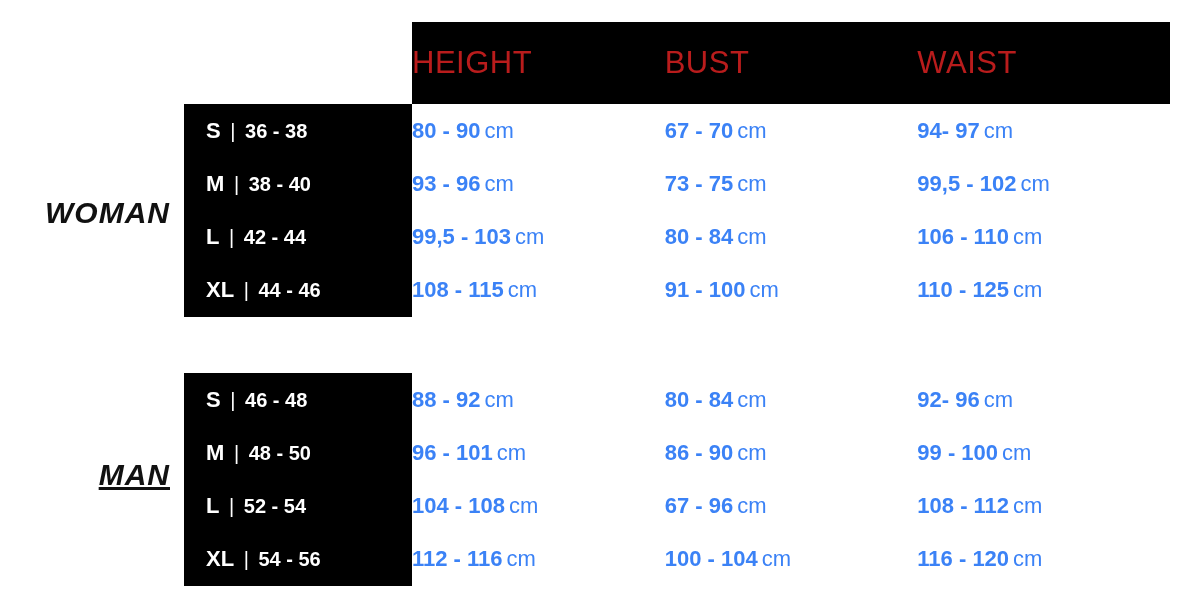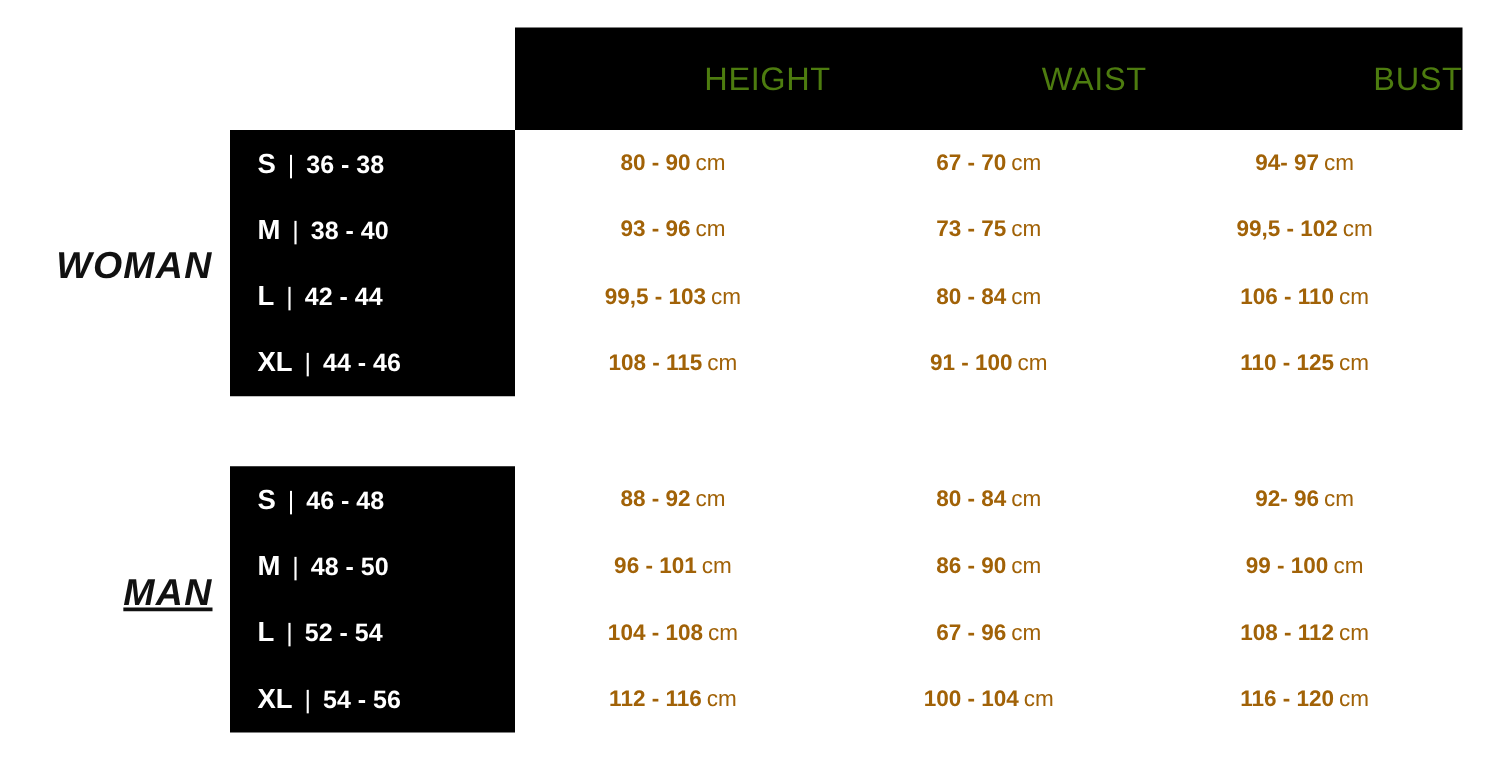--- a/index.html
+++ b/index.html
@@ -45,23 +45,23 @@
     position: absolute;
     left: 412px;
     top: 22px;
     width: 758px;
     height: 82px;
     display: flex;
     align-items: center;
   }
   .col-header {
     flex: 1 1 0;
-    text-align: right;
-    color: #4d7c0f;
-    font-size: 26px;
+    text-align: left;
+    color: #b91c1c;
+    font-size: 31px;
     letter-spacing: 0.5px;
     font-weight: 400;
   }
 
   
   .group-label {
     position: absolute;
     left: 0px;
     width: 184px;
     text-align: right;
@@ -111,23 +111,23 @@
     font-weight: bold;
     font-size: 20px;
   }
 
   .meas-cells {
     flex: 1 1 auto;
     display: flex;
   }
   .meas-cell {
     flex: 1 1 0;
-    text-align: center;
-    font-size: 18px;
-    color: #a16207;
+    text-align: left;
+    font-size: 22px;
+    color: #3b82f6;
     white-space: nowrap;
   }
   .meas-cell .val {
     font-weight: bold;
   }
   .meas-cell .unit {
     font-weight: normal;
     padding-left: 4px;
   }
 </style>
@@ -135,22 +135,22 @@
 <body>
 
 <div class="size-chart">
 
   <div class="header-band"></div>
   <div class="label-block woman"></div>
   <div class="label-block man"></div>
 
   <div class="col-headers">
     <div class="col-header">HEIGHT</div>
+    <div class="col-header">BUST</div>
     <div class="col-header">WAIST</div>
-    <div class="col-header">BUST</div>
   </div>
 
   <div class="group-label woman">WOMAN</div>
   <div class="group-label man">MAN</div>
 
   <div class="rows woman">
 
     <div class="row">
       <div class="size-cell">
         <span class="sz">S</span>

